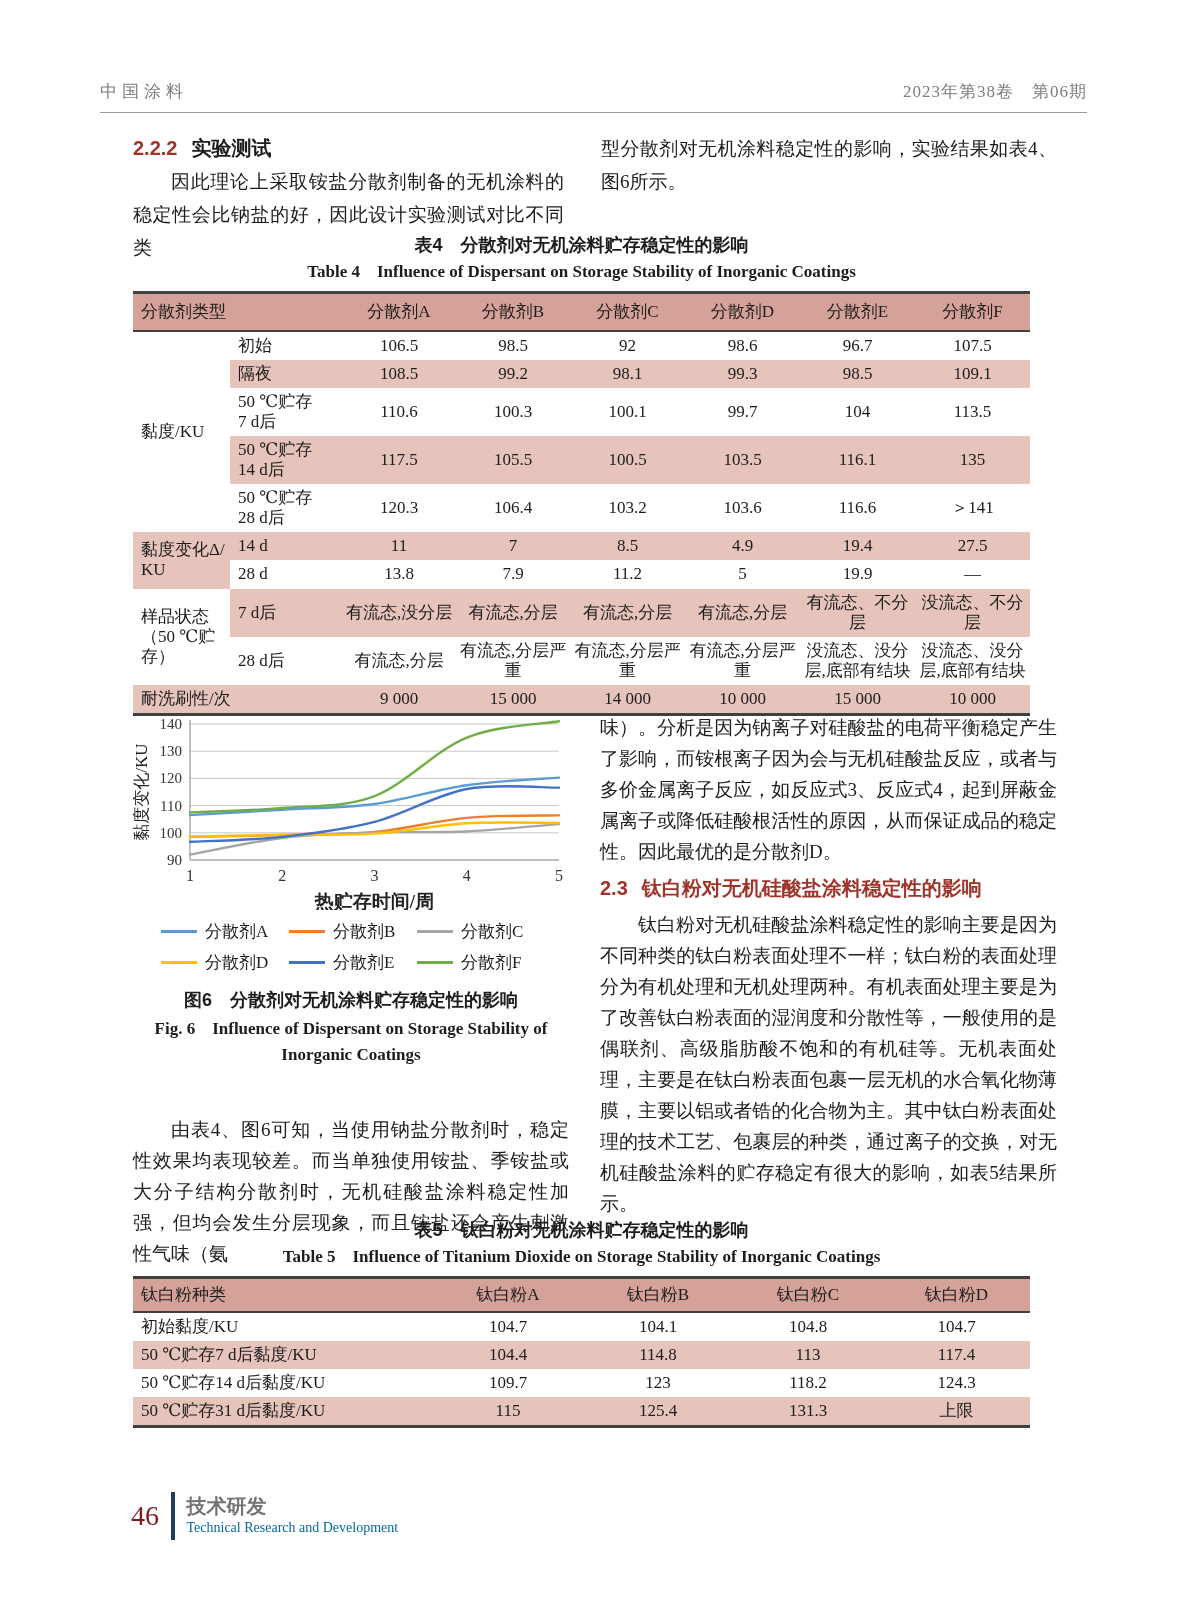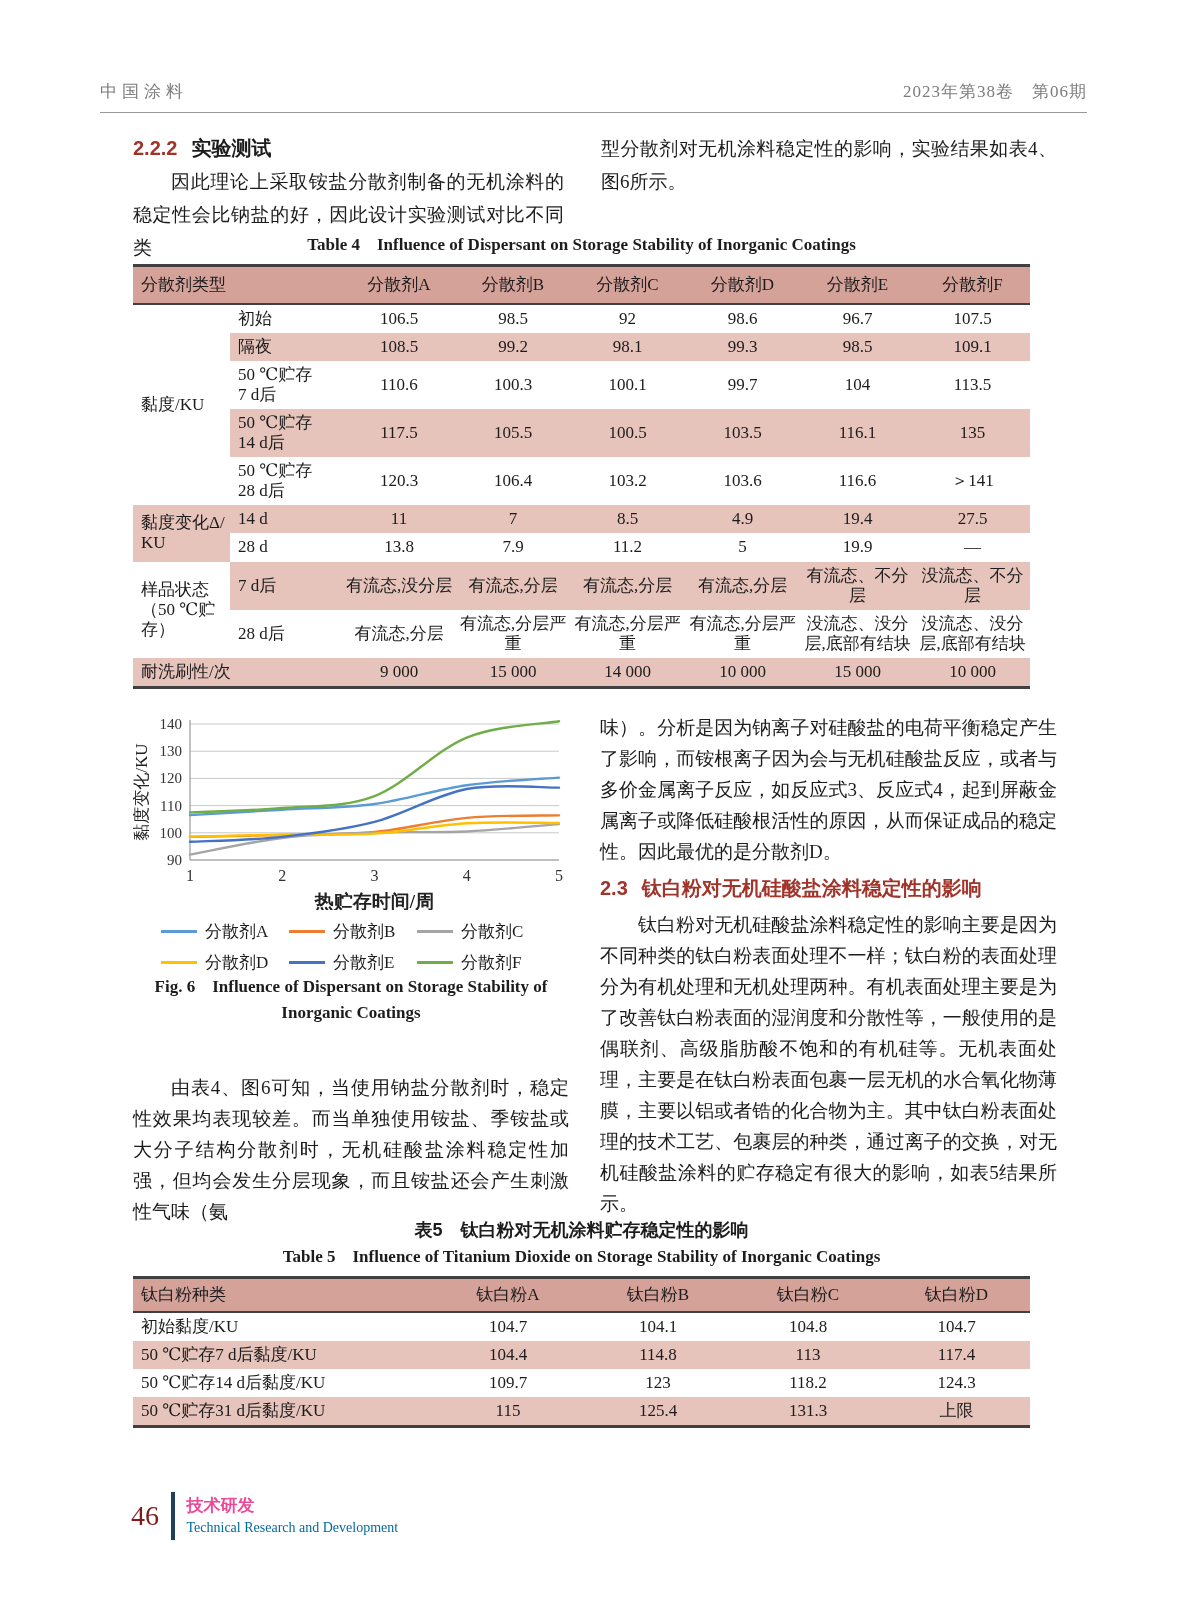--- a/index.html
+++ b/index.html
@@ -60,21 +60,21 @@
   .figcap-en{font-weight:bold;font-size:17px;text-align:center;line-height:26px;margin:0 6px;}
   .figblock .para{margin-top:14px;}
   
   .rightcol{position:absolute;left:600px;top:712px;width:457px;}
   .rightcol .sechead{margin:5px 0 4px 0;color:var(--accent-red);}
   .rightcol .sechead .tt{color:var(--accent-red);}
   
   .footer{position:absolute;left:131px;top:1492px;display:flex;align-items:center;}
   .footer .pageno{font-size:28px;color:#7f1d1d;margin-right:12px;}
   .footer .vbar{width:3.5px;height:48px;background:#1F3F5F;margin-right:12px;}
-  .footer .sec-zh{font-family:"Liberation Sans","DejaVu Sans",sans-serif;font-weight:bold;font-size:17px;color:#ec4899;line-height:24px;}
+  .footer .sec-zh{font-family:"Liberation Sans","DejaVu Sans",sans-serif;font-weight:bold;font-size:20px;color:#737373;line-height:24px;}
   .footer .sec-en{font-size:14px;color:#0369a1;line-height:20px;}
   svg text{font-family:"Liberation Serif","DejaVu Serif",serif;}
 </style>
 </head>
 <body>
 
 <div class="page">
 
   <div class="runhead">
     <span class="journal">中国涂料</span>
@@ -87,20 +87,21 @@
         <span class="no">2.2.2</span><span class="tt">实验测试</span>
       </div>
       <p class="para indent">因此理论上采取铵盐分散剂制备的无机涂料的稳定性会比钠盐的好，因此设计实验测试对比不同类</p>
     </div>
     <div class="col-r">
       <p class="para">型分散剂对无机涂料稳定性的影响，实验结果如表4、图6所示。</p>
     </div>
   </div>
 
   <div class="tbl-sec" style="top:233px;">
+    <p class="tbl-title-zh">表4　分散剂对无机涂料贮存稳定性的影响</p>
     <p class="tbl-title-en">Table 4　Influence of Dispersant on Storage Stability of Inorganic Coatings</p>
     <table class="datatbl t4">
       <colgroup>
         <col style="width:97px">
           <col style="width:112px">
         <col style="width:114px">
           <col style="width:114px">
           <col style="width:115px">
         <col style="width:115px">
           <col style="width:115px">
@@ -269,20 +270,21 @@
         </span>
         <span class="item">
           <span class="swatch" style="background: rgb(68, 114, 196);"></span>
           <span>分散剂E</span>
         </span>
         <span class="item">
           <span class="swatch" style="background: rgb(112, 173, 71);"></span>
           <span>分散剂F</span>
         </span>
       </div>
+    <p class="figcap-zh">图6　分散剂对无机涂料贮存稳定性的影响</p>
     <p class="figcap-en">Fig. 6　Influence of Dispersant on Storage Stability of Inorganic Coatings</p>
     <p class="para indent" style="line-height:31px;margin-top:46px;">由表4、图6可知，当使用钠盐分散剂时，稳定性效果均表现较差。而当单独使用铵盐、季铵盐或大分子结构分散剂时，无机硅酸盐涂料稳定性加强，但均会发生分层现象，而且铵盐还会产生刺激性气味（氨</p>
   </div>
 
   <div class="rightcol">
     <p class="para lh31">味）。分析是因为钠离子对硅酸盐的电荷平衡稳定产生了影响，而铵根离子因为会与无机硅酸盐反应，或者与多价金属离子反应，如反应式3、反应式4，起到屏蔽金属离子或降低硅酸根活性的原因，从而保证成品的稳定性。因此最优的是分散剂D。</p>
     <div class="sechead">
       <span class="no">2.3</span><span class="tt">钛白粉对无机硅酸盐涂料稳定性的影响</span>
     </div>
     <p class="para lh31 indent">钛白粉对无机硅酸盐涂料稳定性的影响主要是因为不同种类的钛白粉表面处理不一样；钛白粉的表面处理分为有机处理和无机处理两种。有机表面处理主要是为了改善钛白粉表面的湿润度和分散性等，一般使用的是偶联剂、高级脂肪酸不饱和的有机硅等。无机表面处理，主要是在钛白粉表面包裹一层无机的水合氧化物薄膜，主要以铝或者锆的化合物为主。其中钛白粉表面处理的技术工艺、包裹层的种类，通过离子的交换，对无机硅酸盐涂料的贮存稳定有很大的影响，如表5结果所示。</p>

